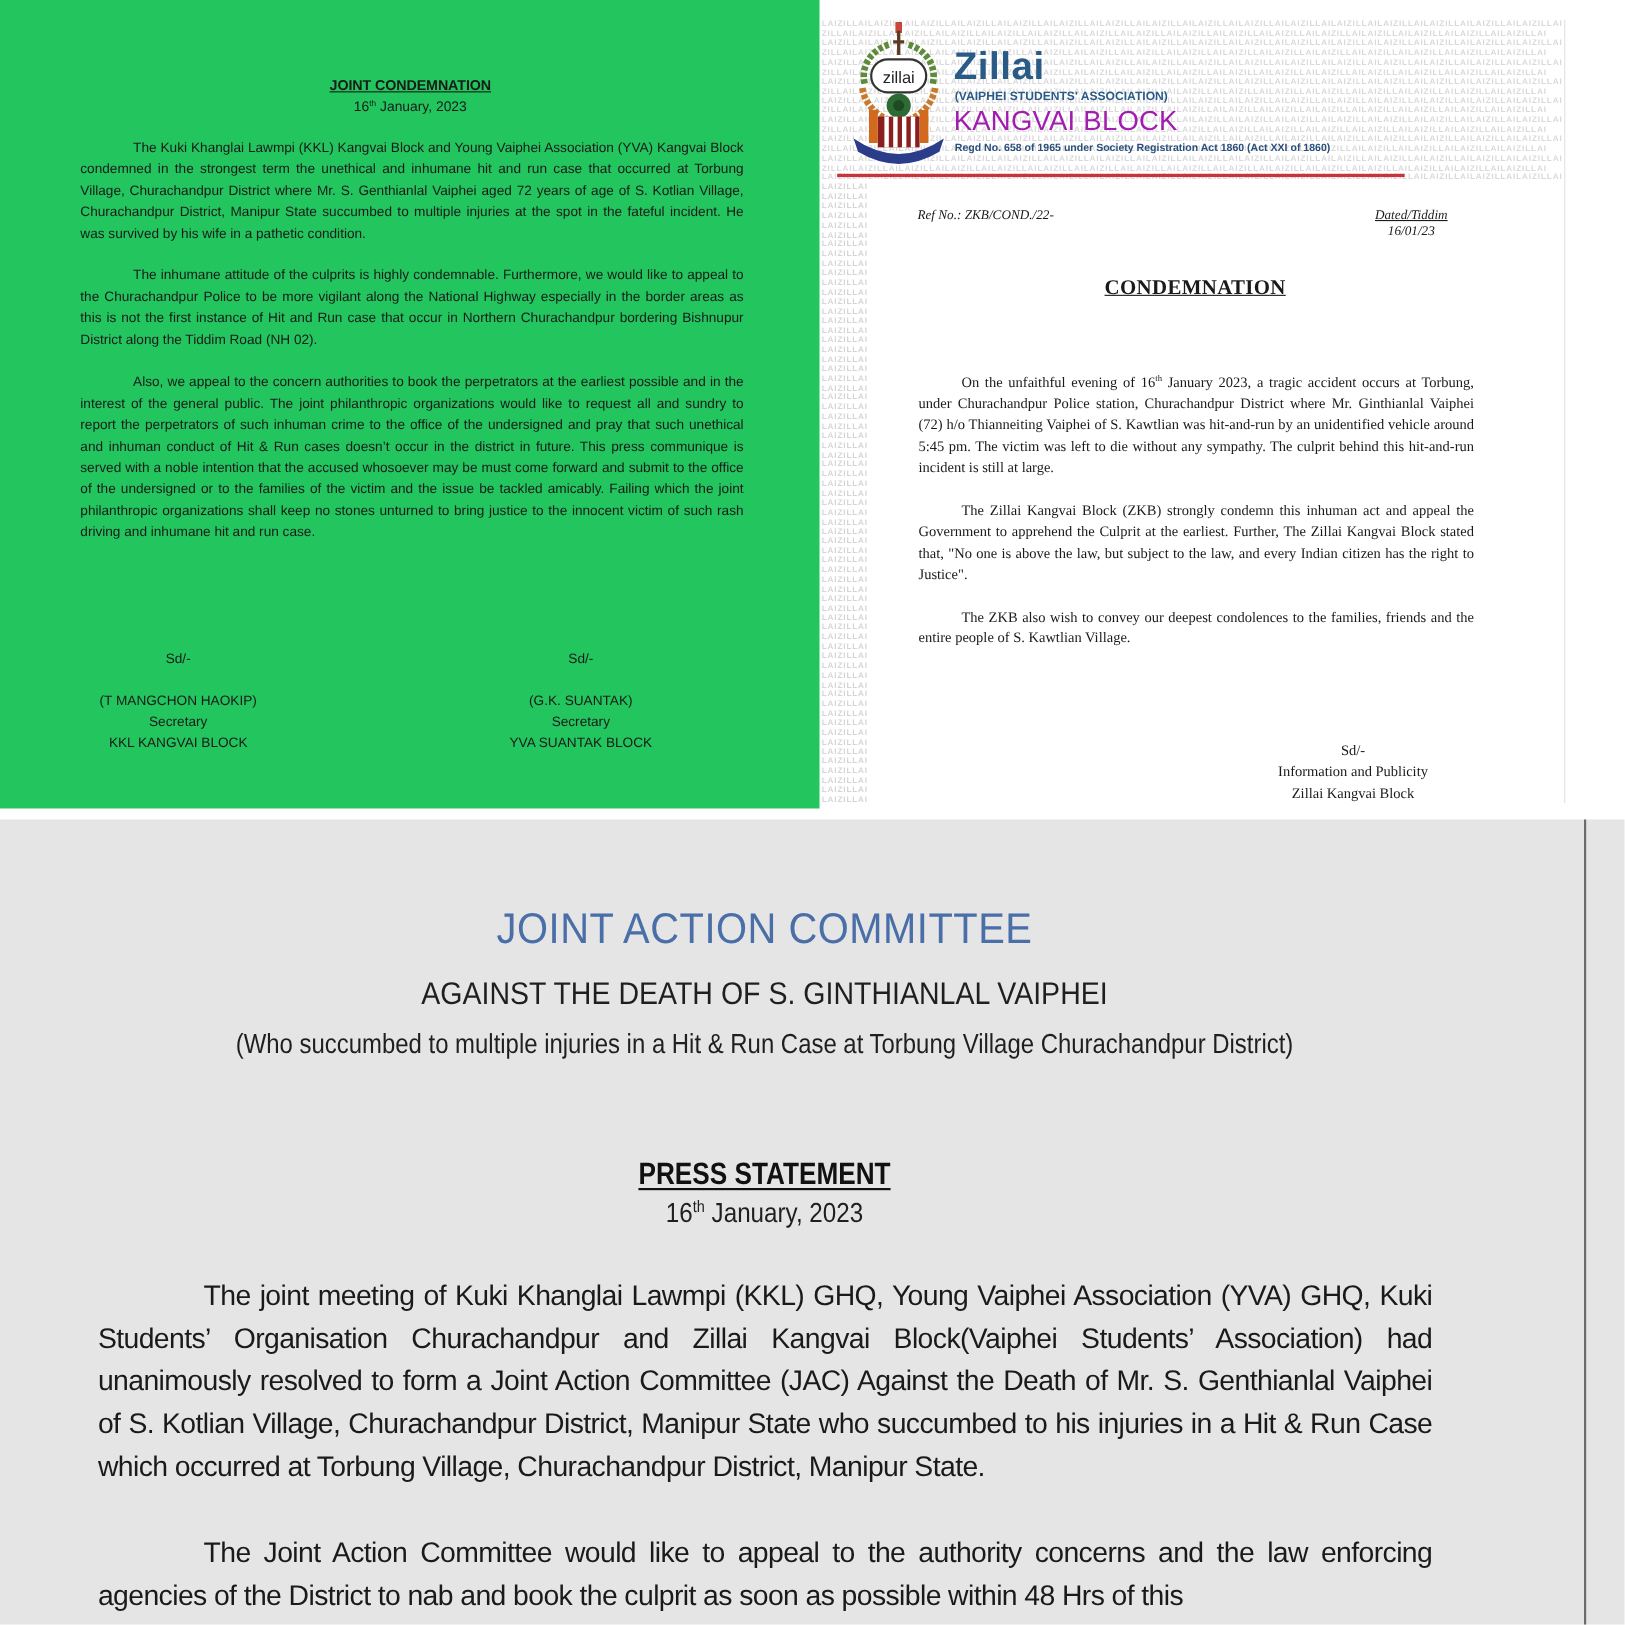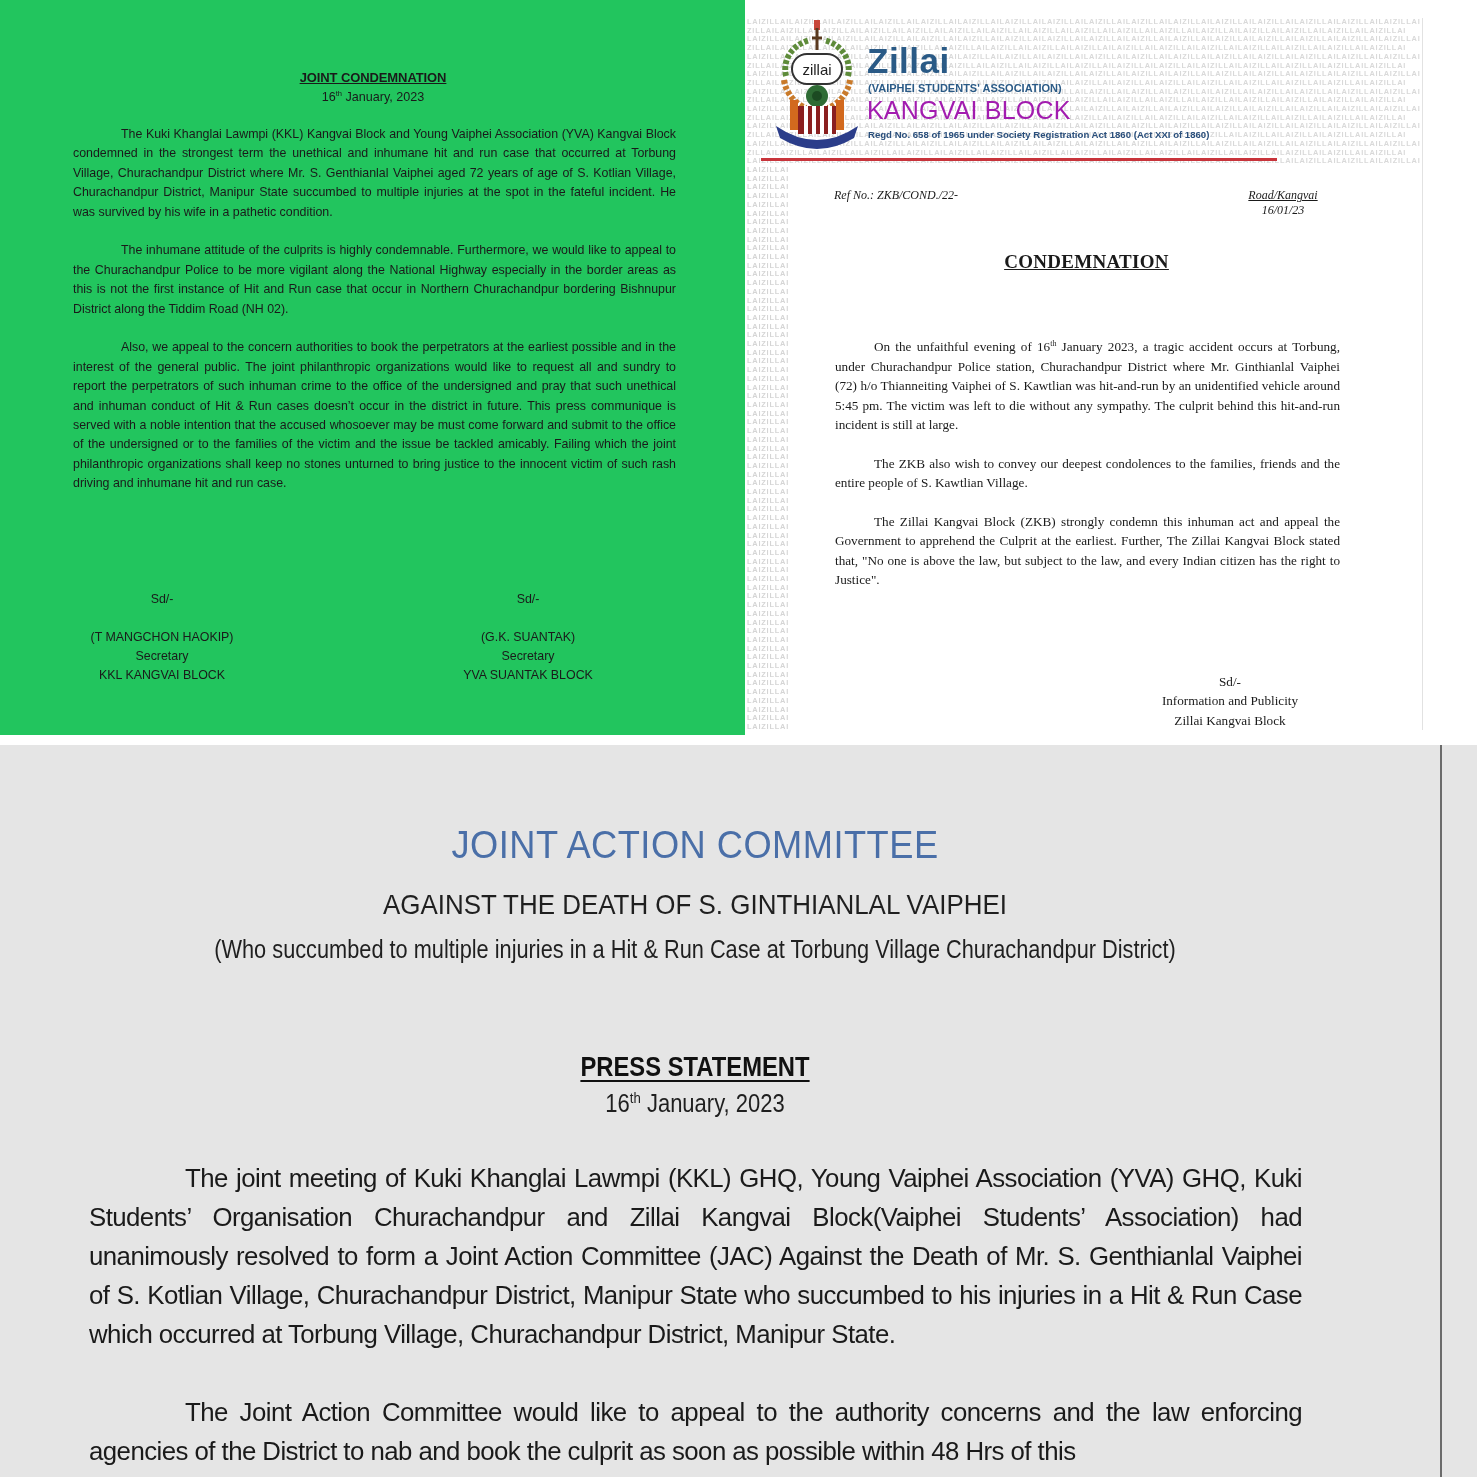--- a/index.html
+++ b/index.html
@@ -206,30 +206,30 @@
   </svg>
 
   <div class="brand">Zillai</div>
   <div class="assoc">(VAIPHEI STUDENTS' ASSOCIATION)</div>
   <div class="block">KANGVAI BLOCK</div>
   <div class="regd">Regd No. 658 of 1965 under Society Registration Act 1860 (Act XXI of 1860)</div>
   <div class="redline"></div>
 
   <div class="ref"><span>Ref No.: </span><span class="u">ZKB/COND./22-</span></div>
   <div class="dated">
-    <div class="u">Road/Kangvai</div>
+    <div class="u">Dated/Tiddim</div>
     <div>16/01/23</div>
   </div>
 
   <div class="title">CONDEMNATION</div>
 
   <div class="body">
     <p><span>On the unfaithful evening of 16</span><sup>th</sup><span> January 2023, a tragic accident occurs at Torbung, under Churachandpur Police station, Churachandpur District where Mr. Ginthianlal Vaiphei (72) h/o Thianneiting Vaiphei of S. Kawtlian was hit-and-run by an unidentified vehicle around 5:45 pm. The victim was left to die without any sympathy. The culprit behind this hit-and-run incident is still at large.</span></p>
+    <p>The Zillai Kangvai Block (ZKB) strongly condemn this inhuman act and appeal the Government to apprehend the Culprit at the earliest. Further, The Zillai Kangvai Block stated that, "No one is above the law, but subject to the law, and every Indian citizen has the right to Justice".</p>
     <p>The ZKB also wish to convey our deepest condolences to the families, friends and the entire people of S. Kawtlian Village.</p>
-    <p>The Zillai Kangvai Block (ZKB) strongly condemn this inhuman act and appeal the Government to apprehend the Culprit at the earliest. Further, The Zillai Kangvai Block stated that, "No one is above the law, but subject to the law, and every Indian citizen has the right to Justice".</p>
   </div>
 
   <div class="sig">
     <div>Sd/-</div>
     <div>Information and Publicity</div>
     <div>Zillai Kangvai Block</div>
   </div>
   <div class="edge"></div>
 </section>
 

